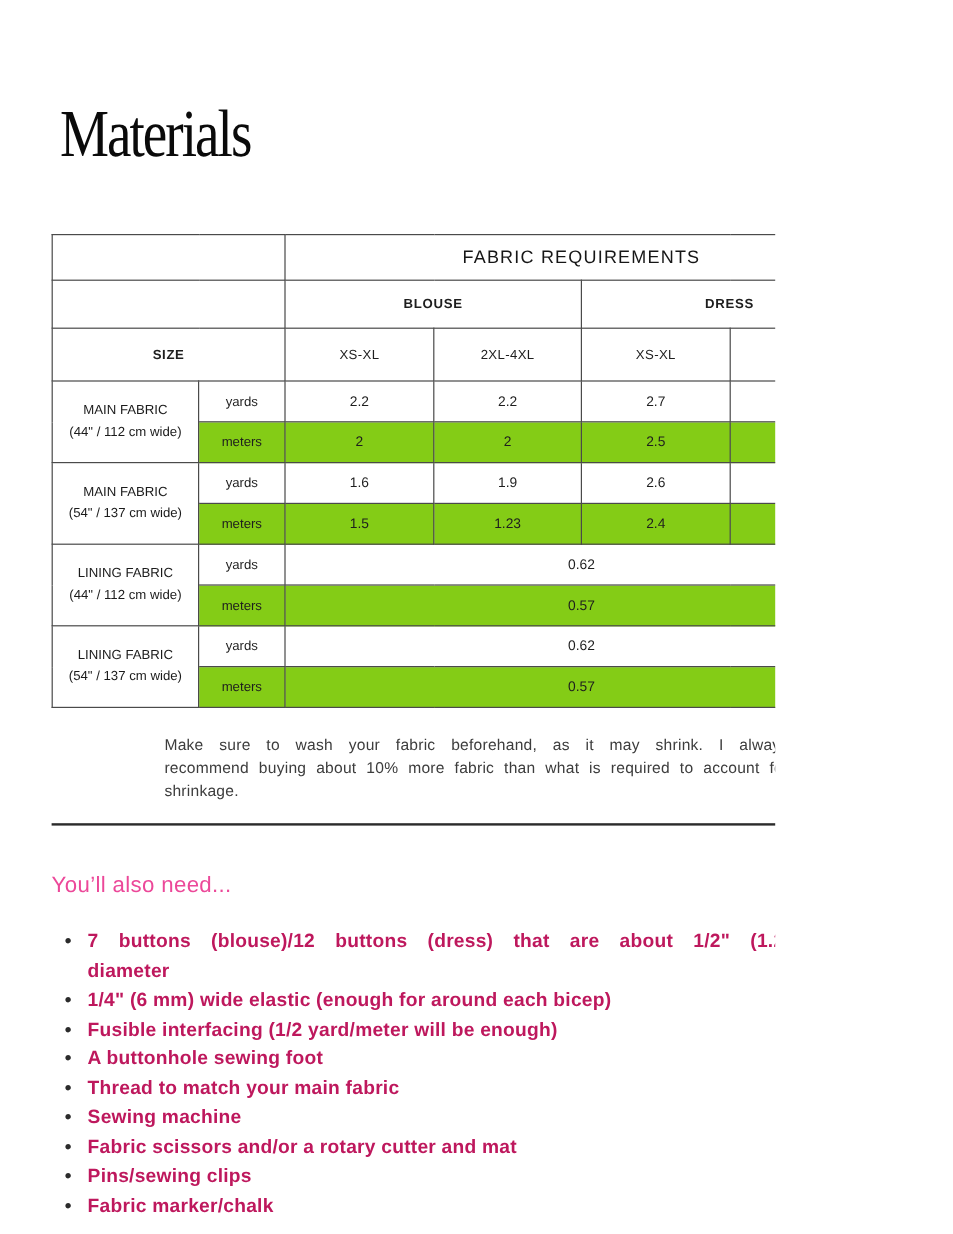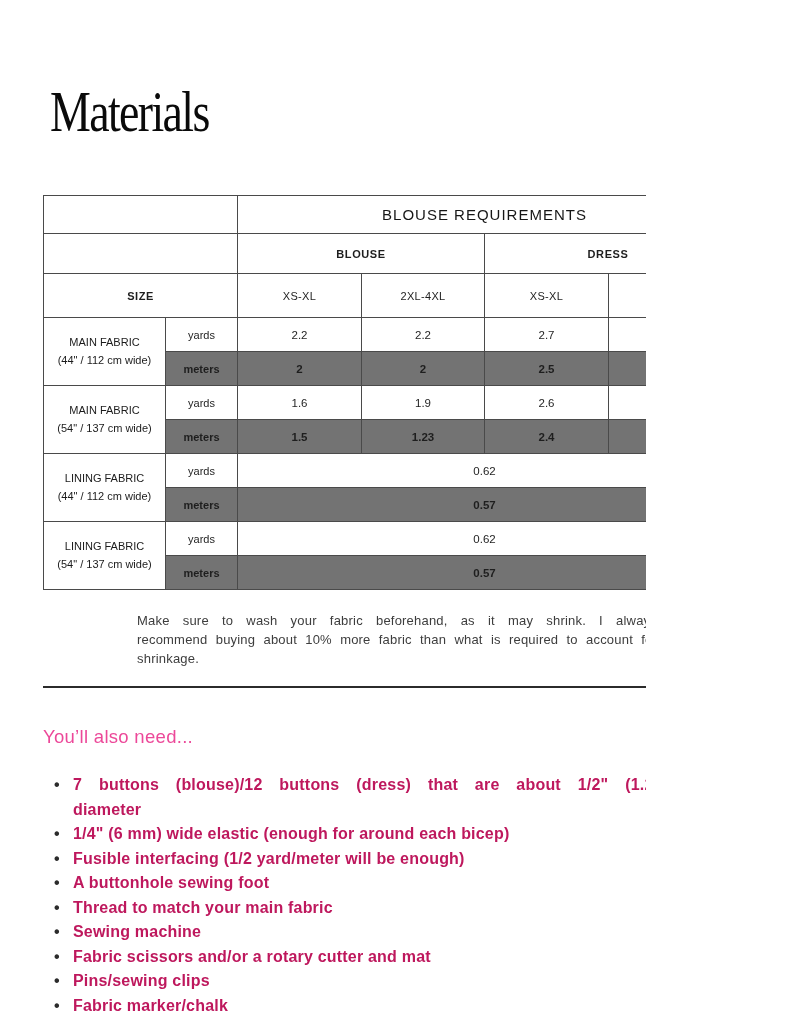--- a/index.html
+++ b/index.html
@@ -39,21 +39,21 @@
   tr.r-group{height:40px;}
   tr.r-size{height:44px;}
   tr.r-data{height:34px;}
   .t-title{font-size:15px;letter-spacing:1px;color:#161616;}
   .t-group{font-weight:bold;letter-spacing:0.6px;font-size:11px;}
   .t-size{font-weight:bold;letter-spacing:0.5px;font-size:11px;}
   .t-col{font-size:11px;letter-spacing:0.3px;}
   .t-label{font-size:11px;line-height:1.55;color:#1b1b1b;}
   .t-unit{font-size:11px;}
   .t-val{font-size:11.5px;}
-  .shade{background:#737373;font-weight:bold;}
+  .shade{background:#84cc16;}
 
   
   .note{
     position:absolute;left:137px;top:571px;width:520px;
     font-size:13px;line-height:19px;color:#3d3d3d;
     text-align:justify;letter-spacing:0.2px;word-spacing:4px;
   }
 
   
   .divider{
@@ -96,21 +96,21 @@
       <col style="width:122px">
         <col style="width:72px">
       <col style="width:124px">
         <col style="width:123px">
       <col style="width:124px">
         <col style="width:123px">
     </colgroup>
     <tbody>
       <tr class="r-title">
         <td class="ghost" colspan="2"></td>
-        <td class="t-title" colspan="4">BLOUSE REQUIREMENTS</td>
+        <td class="t-title" colspan="4">FABRIC REQUIREMENTS</td>
       </tr>
       <tr class="r-group">
         <td class="ghost" colspan="2"></td>
         <td class="t-group" colspan="2">BLOUSE</td>
         <td class="t-group" colspan="2">DRESS</td>
       </tr>
       <tr class="r-size">
         <td class="t-size" colspan="2">SIZE</td>
         <td class="t-col">XS-XL</td>
         <td class="t-col">2XL-4XL</td>

